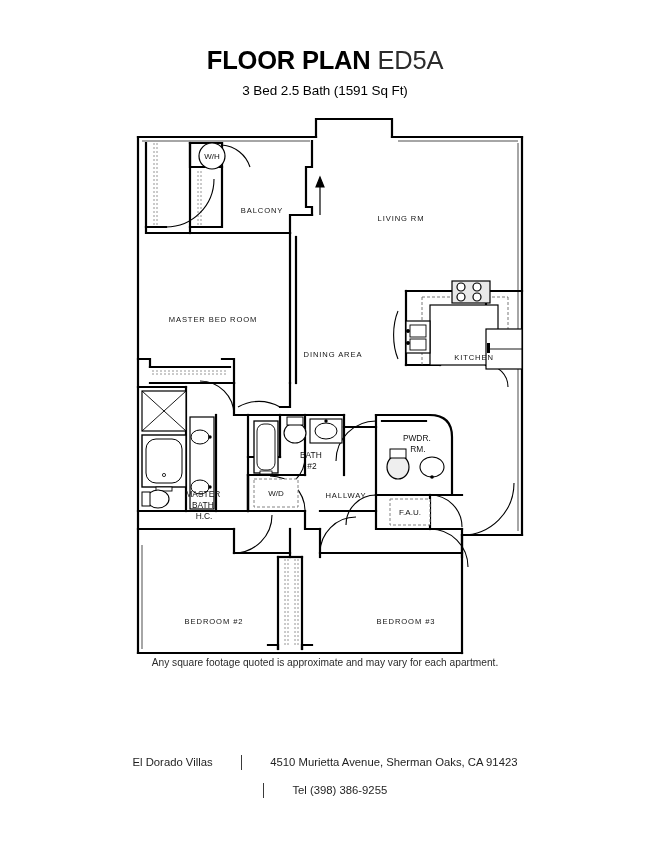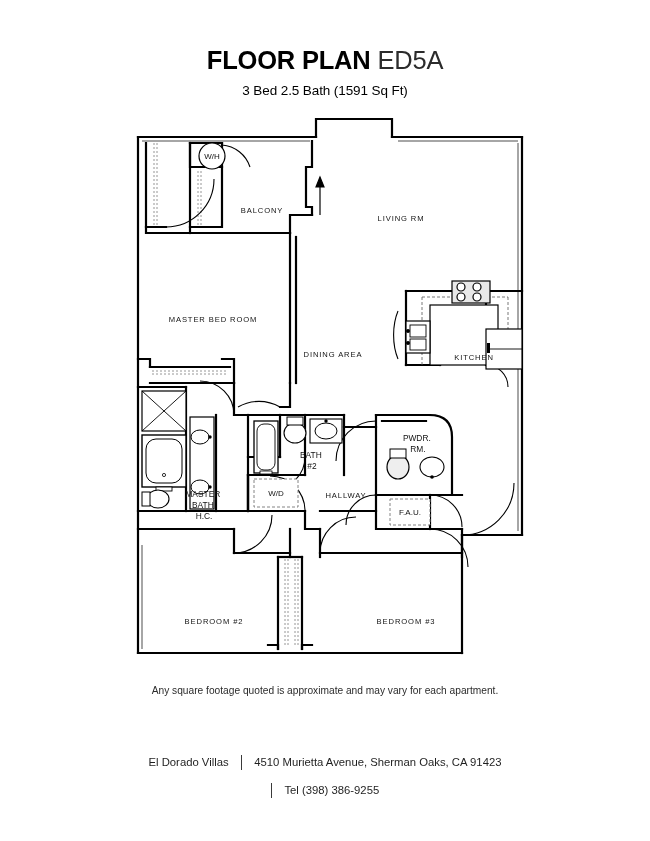--- a/index.html
+++ b/index.html
@@ -57,21 +57,21 @@
     top: 115px;
     left: 130px;
     width: 410px;
     height: 560px;
   }
   .plan-wrap svg { display: block; }
 
   
   .footnote {
     position: absolute;
-    top: 684px;
+    top: 656px;
     left: 0;
     width: 650px;
     text-align: center;
     font-size: 10.2px;
     line-height: 1.45;
     color: #2b2b2b;
   }
 
   
   .footer {
@@ -81,21 +81,21 @@
     width: 650px;
     text-align: center;
     font-size: 11.3px;
     color: #1f1f1f;
     line-height: 1.0;
   }
   .footer-row {
     display: flex;
     align-items: center;
     justify-content: center;
-    gap: 12px;
+    gap: 28px;
     margin-bottom: 13px;
     white-space: nowrap;
   }
   .divider {
     display: inline-block;
     width: 1.6px;
     height: 15px;
     background: #3a3a3a;
   }
 </style>

